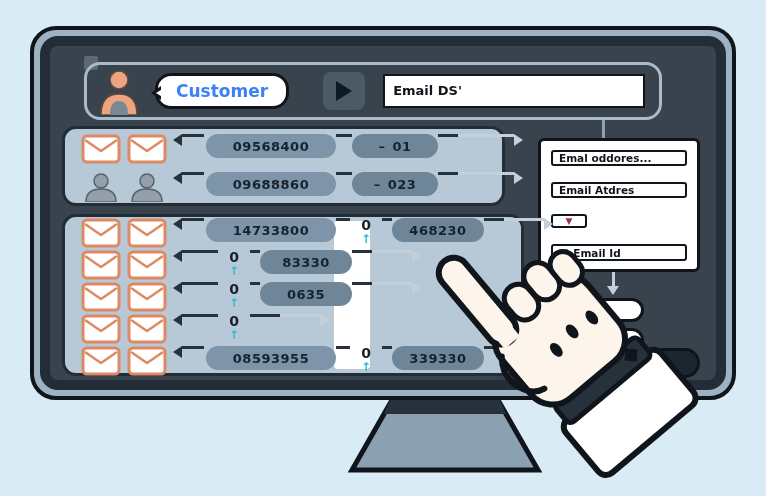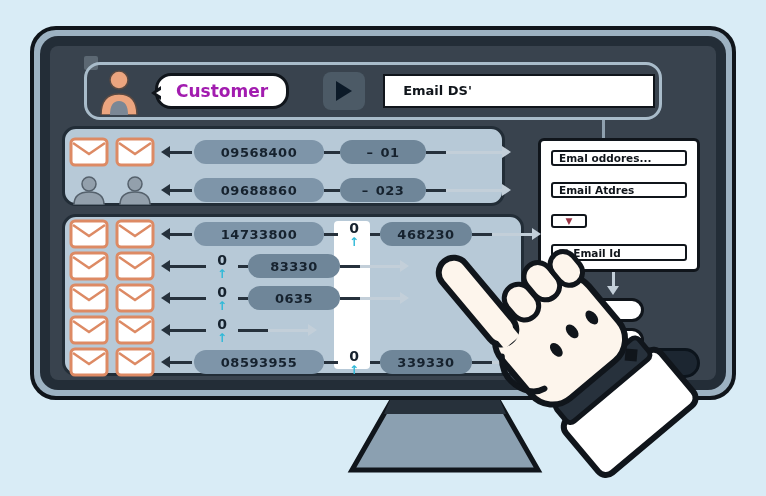--- a/index.html
+++ b/index.html
@@ -8,38 +8,38 @@
   
   .monitor{position:absolute;left:30px;top:26px;width:706px;height:374px;box-sizing:border-box;
            background:#9db2c2;border:4px solid #10151b;border-radius:26px;}
   .bezel{position:absolute;left:6px;top:6px;right:6px;bottom:6px;background:#232d37;border-radius:18px;}
   .screen{position:absolute;left:10px;top:10px;right:10px;bottom:10px;background:#39434e;border-radius:8px;}
   .chip{position:absolute;left:34px;top:10px;width:14px;height:14px;background:#5c6873;border-radius:2px;}
   
   .topbar{position:absolute;left:34px;top:16px;width:578px;height:58px;box-sizing:border-box;
           border:3px solid #a9bcca;border-radius:16px;display:flex;align-items:center;padding-left:8px;}
   .bubble{position:relative;margin-left:12px;background:#fff;border:3px solid #10151b;border-radius:16px;
-          padding:5px 18px;font-weight:bold;font-size:17px;color:#a21caf;}
+          padding:5px 18px;font-weight:bold;font-size:17px;color:#3b82f6;}
   .bubble::before{content:"";position:absolute;left:-14px;top:10px;border:7px solid transparent;
           border-right:10px solid #10151b;}
   .bubble::after{content:"";position:absolute;left:-7px;top:12px;border:5px solid transparent;
           border-right:8px solid #fff;}
   .play{margin-left:34px;width:42px;height:38px;background:#4c5a66;border-radius:8px;
         display:flex;align-items:center;justify-content:center;cursor:pointer;}
   .tri{width:0;height:0;border-top:10px solid transparent;border-bottom:10px solid transparent;
        border-left:16px solid #0c1a28;}
   .efield{margin-left:18px;width:250px;height:30px;background:#fff;border:2px solid #10151b;
-          font-size:13px;font-weight:bold;color:#10151b;line-height:30px;padding-left:18px;}
+          font-size:13px;font-weight:bold;color:#10151b;line-height:30px;padding-left:8px;}
   .connector-v{position:absolute;left:552px;top:74px;width:3px;height:18px;background:#8fa0ae;}
   
   .panel{position:absolute;box-sizing:border-box;background:#b7c9d7;border:3px solid #222d37;border-radius:14px;}
   .p1{left:12px;top:80px;width:443px;height:80px;padding-top:3px;}
   .p2{left:12px;top:168px;width:462px;height:162px;padding-top:1px;}
   .strip{position:absolute;left:269px;top:4px;bottom:4px;width:36px;background:#fff;border-radius:4px;z-index:1;}
-  .row{position:relative;z-index:2;display:flex;align-items:center;padding-left:4px;}
+  .row{position:relative;z-index:2;display:flex;align-items:flex-start;padding-left:16px;}
   .p1 .row{height:36px;margin-top:2px;}
   .p2 .row{height:32px;}
   .row>*{flex:none;}
   .ico{width:40px;height:30px;margin-right:6px;display:block;}
   .ln{height:3px;background:#26313c;}
   .ln.light{background:#c3cfd9;}
   .w10{width:10px}.w14{width:14px}.w16{width:16px}.w20{width:20px}.w22{width:22px}.w40{width:40px}.w56{width:56px}
   .ah{width:0;height:0;}
   .ah-l{border-top:6px solid transparent;border-bottom:6px solid transparent;border-right:9px solid #26313c;}
   .ah-r{border-top:6px solid transparent;border-bottom:6px solid transparent;border-left:9px solid #c3cfd9;}

